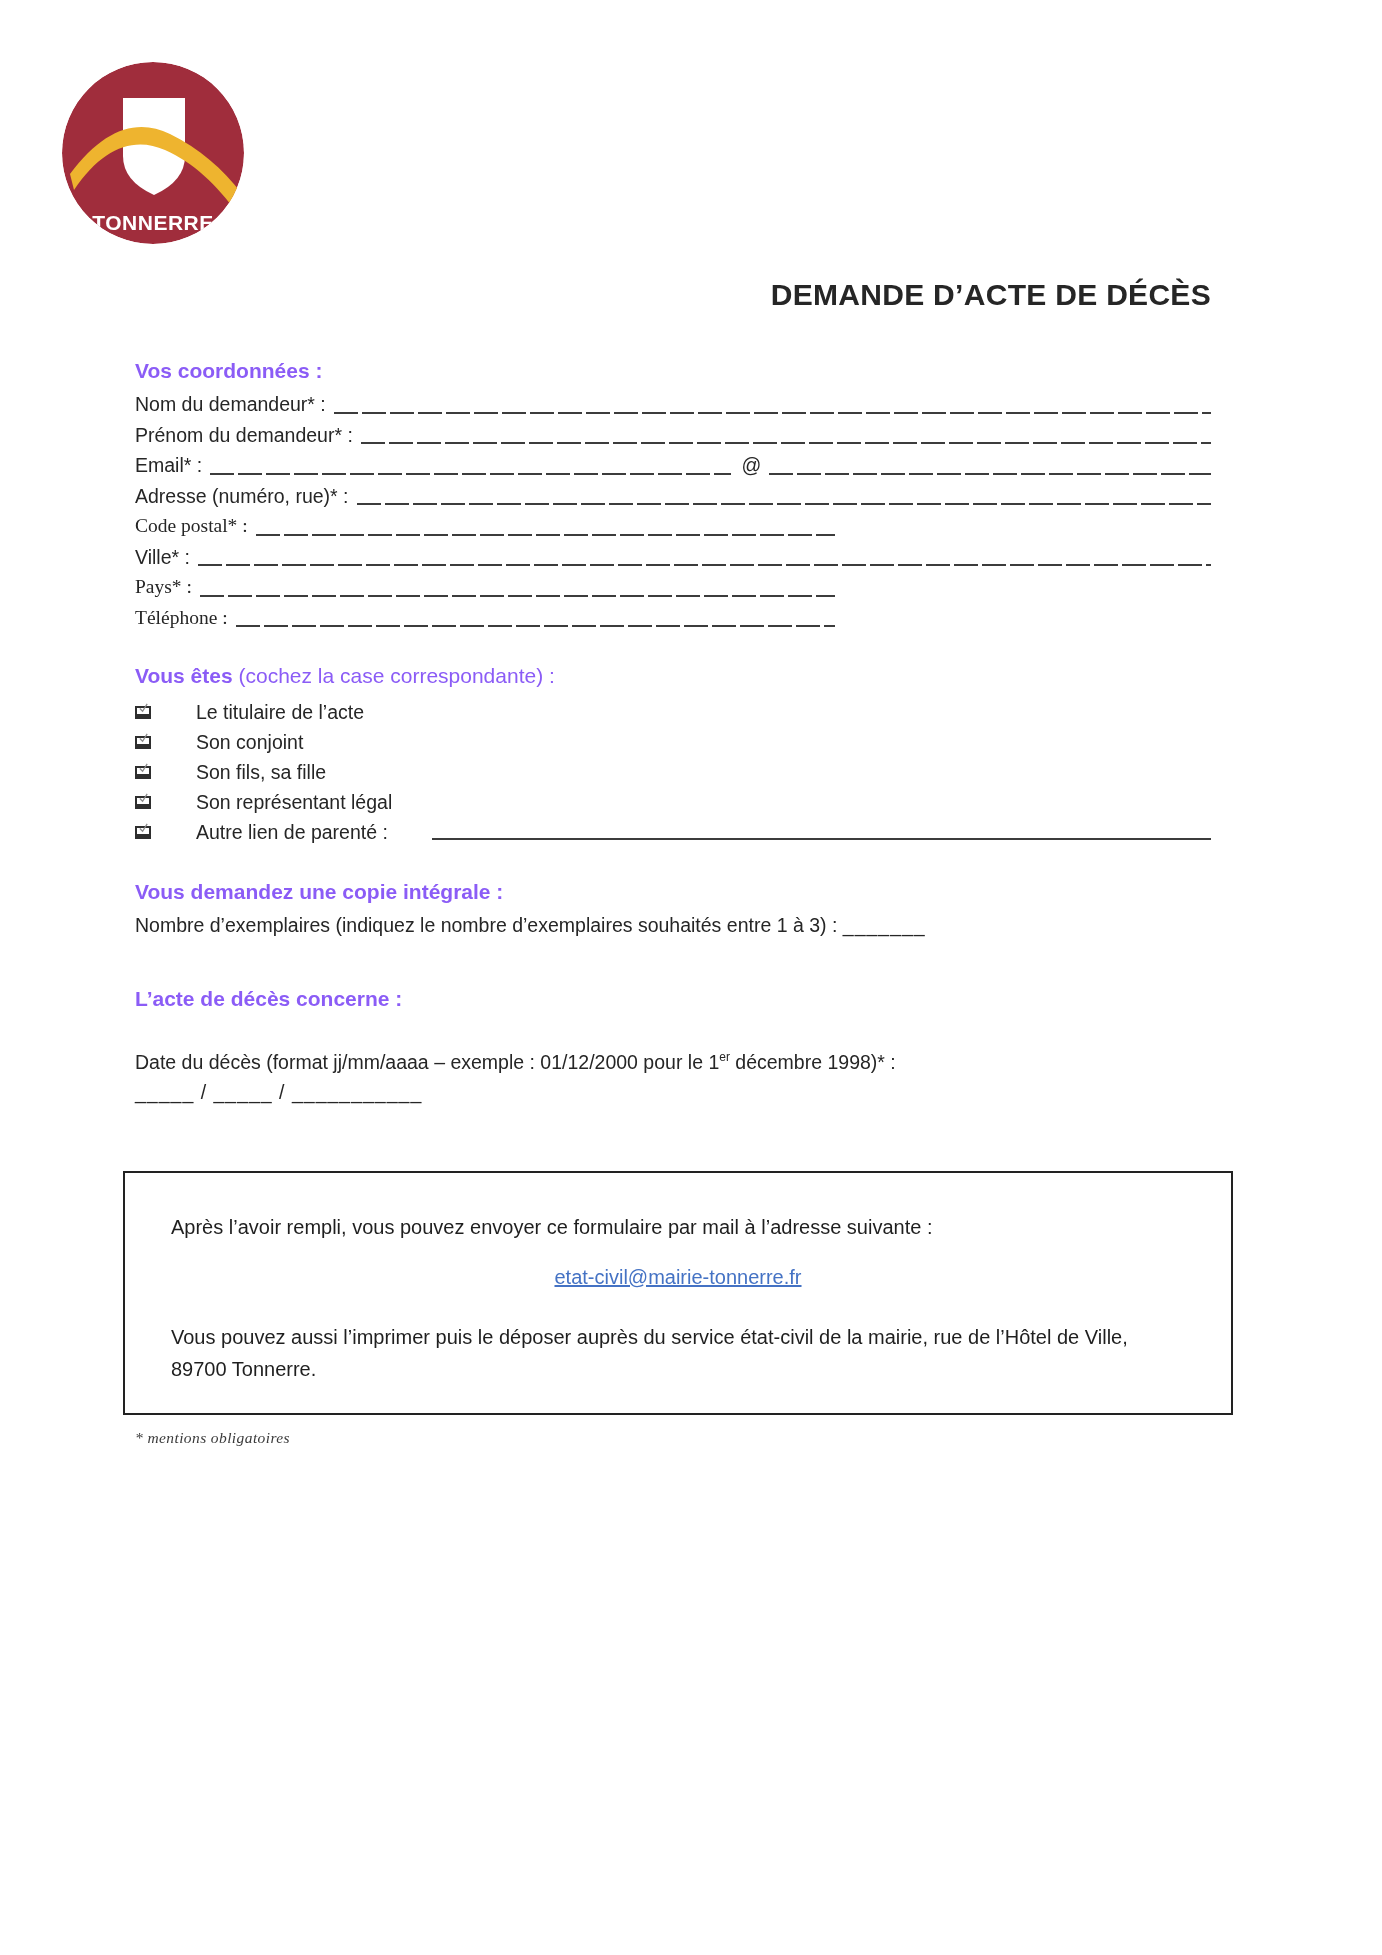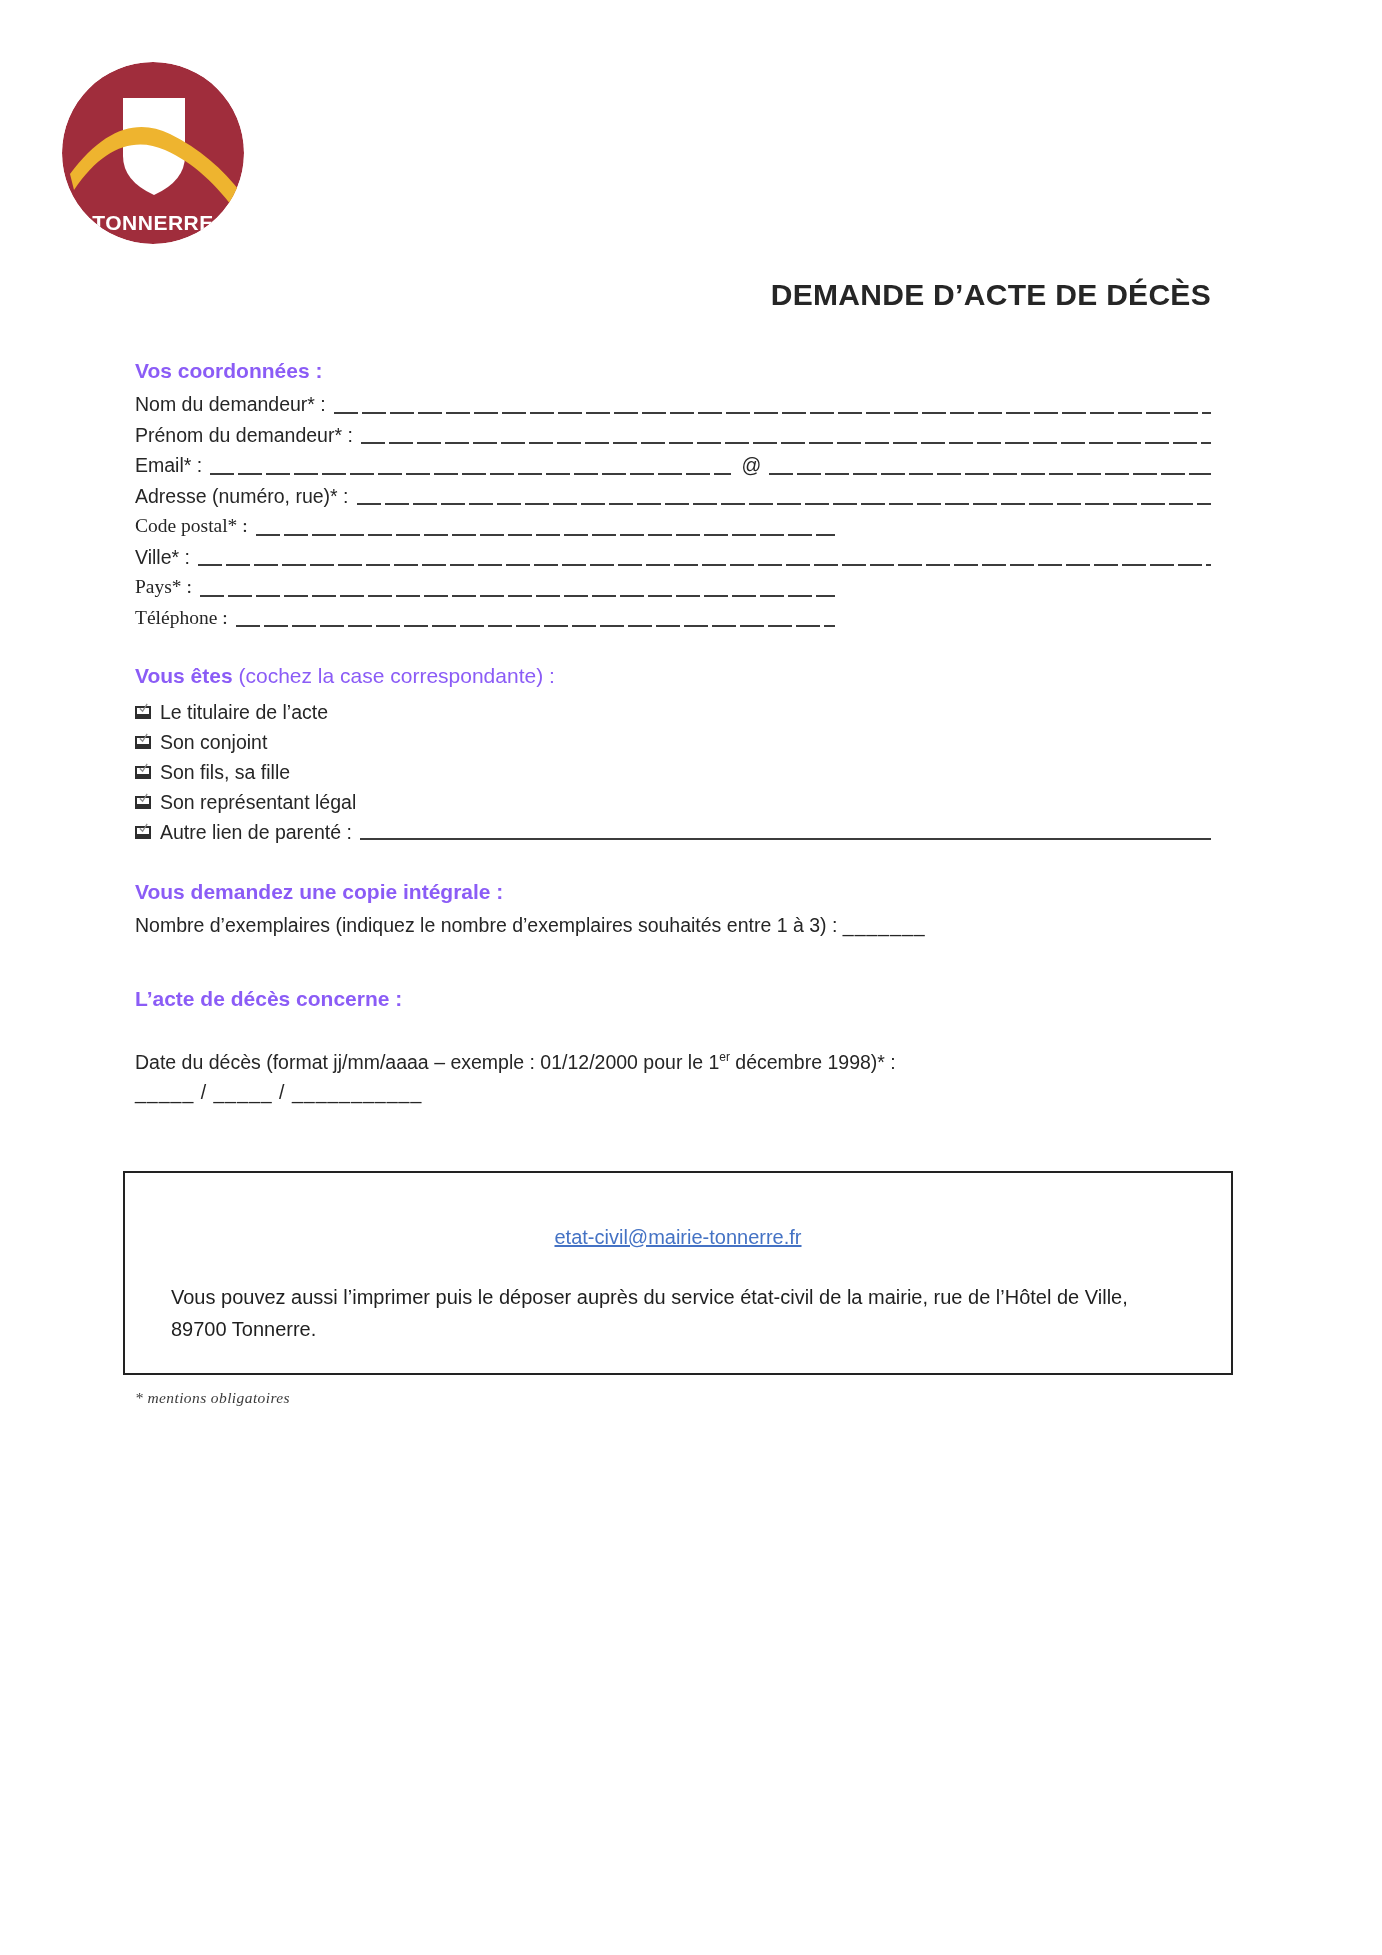--- a/index.html
+++ b/index.html
@@ -34,21 +34,21 @@
   .fill {
     flex:1; height:2px; align-self:flex-end; margin:0 0 6px 8px;
     background:repeating-linear-gradient(to right,#3c3c3c 0,#3c3c3c 24px,transparent 24px,transparent 28px);
   }
   .fill.solid { background:#3c3c3c; }
   .fill.first { flex:1.18; }
   .at { margin-left:10px; white-space:nowrap; }
   .fill.second { flex:1; }
 
   .cb-list { margin-top:8px; font-size:19.5px; }
-  .cb-row { display:flex; align-items:center; height:30px; }
+  .cb-row { display:flex; align-items:center; height:30px;gap:36px; }
   .cb {
     width:16px; height:13px; border:2px solid #2e2e2e; border-bottom-width:5px;
     background:#fff; display:inline-flex; align-items:center; justify-content:center;
     margin-right:9px; flex:0 0 auto;
   }
   .cb svg { display:block; margin-top:-4px; }
   .cb-row .fill { margin-bottom:7px; }
 
   .inline-line { font-size:19.5px; line-height:30px; }
   .inline-line .blank { letter-spacing:1px; }
@@ -56,21 +56,21 @@
   .date-label { margin-top:30px; font-size:19.5px; line-height:30px; }
   .date-label sup { font-size:12px; }
   .date-blanks { font-size:19.5px; line-height:30px; letter-spacing:1px; }
 
   .info-box {
     margin:64px 0 0 -12px; width:1110px; border:2px solid #222222;
     padding:38px 46px 28px 46px; font-size:20px; line-height:32px; color:#1f1f1f;
   }
   .info-box .mail-link {
     display:block; text-align:center; color:#4472c4; text-decoration:underline;
-    margin:10px 0 28px 0;
+    margin:18px 0 28px 0;
   }
 
   .footnote {
     margin-top:14px; font-family:"Liberation Serif", serif; font-style:italic;
     font-size:15.5px; color:#3a3a3a; letter-spacing:0.4px;
   }
 </style>
 </head>
 <body>
 
@@ -182,19 +182,20 @@
     <span>Nombre d’exemplaires (indiquez le nombre d’exemplaires souhaités entre 1 à 3) :</span>
     <span class="blank">_______</span>
   </div>
 
   <h2 class="sec sec-acte">L’acte de décès concerne :</h2>
 
   <div class="date-label"><span>Date du décès (format jj/mm/aaaa – exemple : 01/12/2000 pour le 1</span><sup>er</sup><span> décembre 1998)* :</span></div>
   <div class="date-blanks">_____ / _____ / ___________</div>
 
   <div class="info-box">
+    <div>Après l’avoir rempli, vous pouvez envoyer ce formulaire par mail à l’adresse suivante :</div>
     <a href="#" class="mail-link">etat-civil@mairie-tonnerre.fr</a>
     <div>Vous pouvez aussi l’imprimer puis le déposer auprès du service état-civil de la mairie, rue de l’Hôtel de Ville, 89700 Tonnerre.</div>
   </div>
 
   <div class="footnote">* mentions obligatoires</div>
 
 </div>
 
 </body></html>

